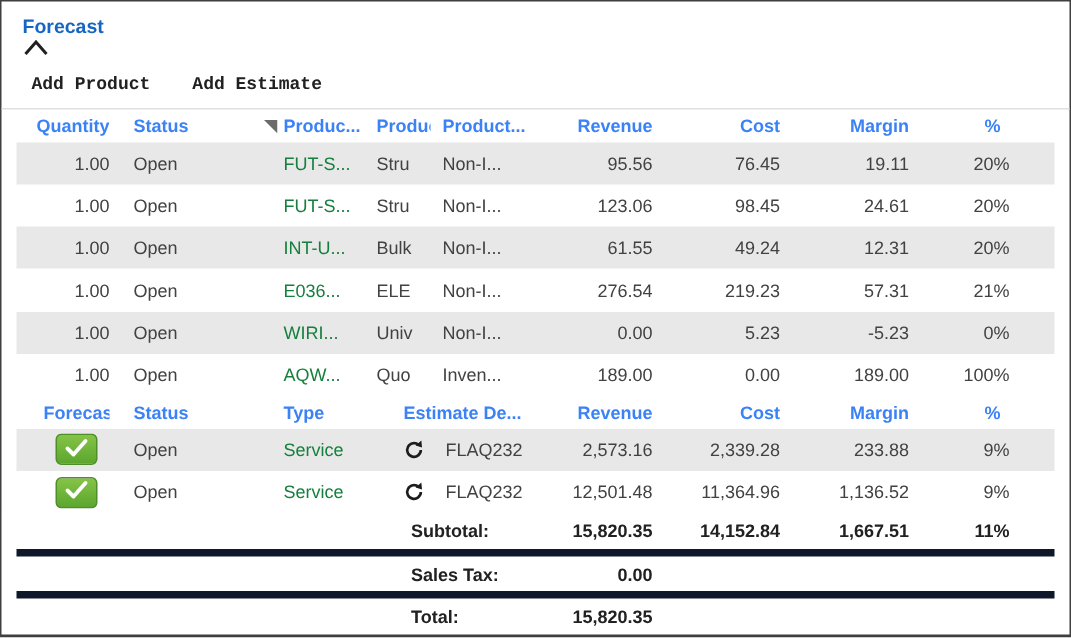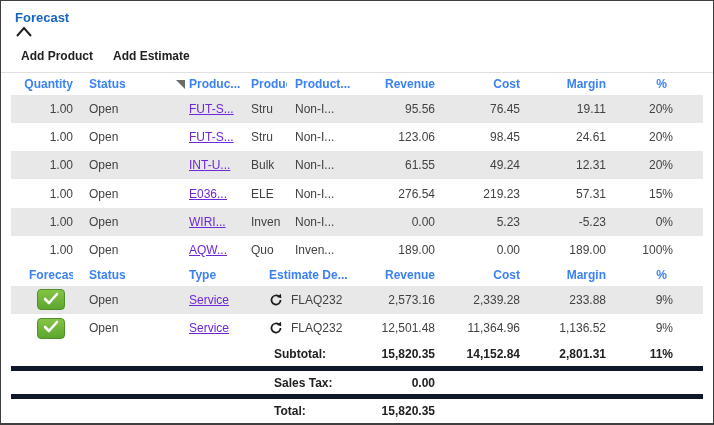--- a/index.html
+++ b/index.html
@@ -1,40 +1,40 @@
 <!DOCTYPE html>
 <html><head>
 <meta charset="utf-8">
 <style>
   html,body{margin:0;padding:0;background:#fff;}
   body{width:714px;height:425px;font-family:"Liberation Sans",sans-serif;overflow:hidden;}
   .panel{box-sizing:border-box;width:714px;height:425px;border:1px solid #3f3f3f;border-bottom-width:2px;background:#fff;display:flex;flex-direction:column;}
   .panel-header{display:flex;justify-content:space-between;align-items:flex-start;padding:9px 1px 0 14px;flex-direction:column;}
   .panel-title{color:#1765c2;font-size:13px;font-weight:bold;}
   .collapse-btn{background:none;border:none;padding:0;margin:0;cursor:pointer;line-height:0;}
-  .toolbar{display:flex;gap:20px;padding:10px 0 0 20px;}
+  .toolbar{display:flex;gap:28px;padding:10px 0 0 20px;font-family:Liberation Mono, monospace;}
   .toolbar button{background:none;border:none;padding:0;font-family:inherit;font-size:12px;font-weight:bold;color:#212121;cursor:pointer;}
   .toolbar-divider{border-bottom:1px solid #e0e0e0;margin-top:9px;}
   .grid1{display:grid;grid-template-columns:62px 108px 62px 44px 66px 82px 85px 86px 67px 1fr;align-items:center;margin:0 10px;}
   .grid2{display:grid;grid-template-columns:62px 108px 78px 94px 82px 85px 86px 67px 1fr;align-items:center;margin:0 10px;}
   .hdr{height:30px;color:#3b82f6;font-size:12px;font-weight:bold;}
   .hdr>div{cursor:pointer;}
   .row{height:38px;font-size:12px;color:#424242;}
   .stripe{background:#e8e8e8;}
   .cell{white-space:nowrap;overflow:hidden;}
   .rt{text-align:right;}
   .pl16{padding-left:16px;}
   .pl8{padding-left:8px;}
   .pl10{padding-left:10px;}
   .pct-h{text-align:right;padding-right:6px;}
   .prod-hdr{display:flex;align-items:center;overflow:visible;}
   .sort-icon{display:inline-block;margin-left:-13px;margin-right:4px;line-height:0;}
-  a.cell-link{color:#6d28d9;text-decoration:underline;cursor:pointer;}
+  a.cell-link{color:#15803d;cursor:pointer;}
   .chk{width:28px;height:21px;margin-left:26px;border-radius:4px;border:1px solid #4e8f29;background:linear-gradient(#85c445,#5ca62f);display:flex;align-items:center;justify-content:center;cursor:pointer;box-sizing:border-box;}
-  .est{display:flex;align-items:center;gap:8px;padding-left:10px;}
+  .est{display:flex;align-items:center;gap:14px;padding-left:10px;}
   .sync{line-height:0;}
   .totals-row{height:32px;font-size:12px;color:#212121;font-weight:bold;}
   .totals-row+.totals-row{border-top:5px solid #0f172a;}
   .tlabel{grid-column:4;padding-left:15px;}
   .spacer-bottom{flex:1;}
 </style>
 </head>
 <body>
 
 <div class="panel">
@@ -114,28 +114,28 @@
   </div>
   <div class="grid1 row">
     <div class="cell rt">1.00</div>
     <div class="cell pl16">Open</div>
     <div class="cell pl8"><a class="cell-link">E036...</a></div>
     <div class="cell pl8">ELE</div>
     <div class="cell pl8">Non-I...</div>
     <div class="cell rt">276.54</div>
     <div class="cell rt">219.23</div>
     <div class="cell rt">57.31</div>
-    <div class="cell rt">15%</div>
+    <div class="cell rt">21%</div>
     <div></div>
   </div>
   <div class="grid1 row stripe">
     <div class="cell rt">1.00</div>
     <div class="cell pl16">Open</div>
     <div class="cell pl8"><a class="cell-link">WIRI...</a></div>
-    <div class="cell pl8">Inven</div>
+    <div class="cell pl8">Univ</div>
     <div class="cell pl8">Non-I...</div>
     <div class="cell rt">0.00</div>
     <div class="cell rt">5.23</div>
     <div class="cell rt">-5.23</div>
     <div class="cell rt">0%</div>
     <div></div>
   </div>
   <div class="grid1 row">
     <div class="cell rt">1.00</div>
     <div class="cell pl16">Open</div>
@@ -213,21 +213,21 @@
     <div class="cell rt">11,364.96</div>
     <div class="cell rt">1,136.52</div>
     <div class="cell rt">9%</div>
     <div></div>
   </div>
 
   <div class="grid2 totals-row">
     <div class="cell tlabel">Subtotal:</div>
     <div class="cell rt" style="grid-column:5;">15,820.35</div>
     <div class="cell rt">14,152.84</div>
-    <div class="cell rt">2,801.31</div>
+    <div class="cell rt">1,667.51</div>
     <div class="cell rt">11%</div>
     <div></div>
   </div>
   <div class="grid2 totals-row">
     <div class="cell tlabel">Sales Tax:</div>
     <div class="cell rt" style="grid-column:5;">0.00</div>
   </div>
   <div class="grid2 totals-row">
     <div class="cell tlabel">Total:</div>
     <div class="cell rt" style="grid-column:5;">15,820.35</div>

